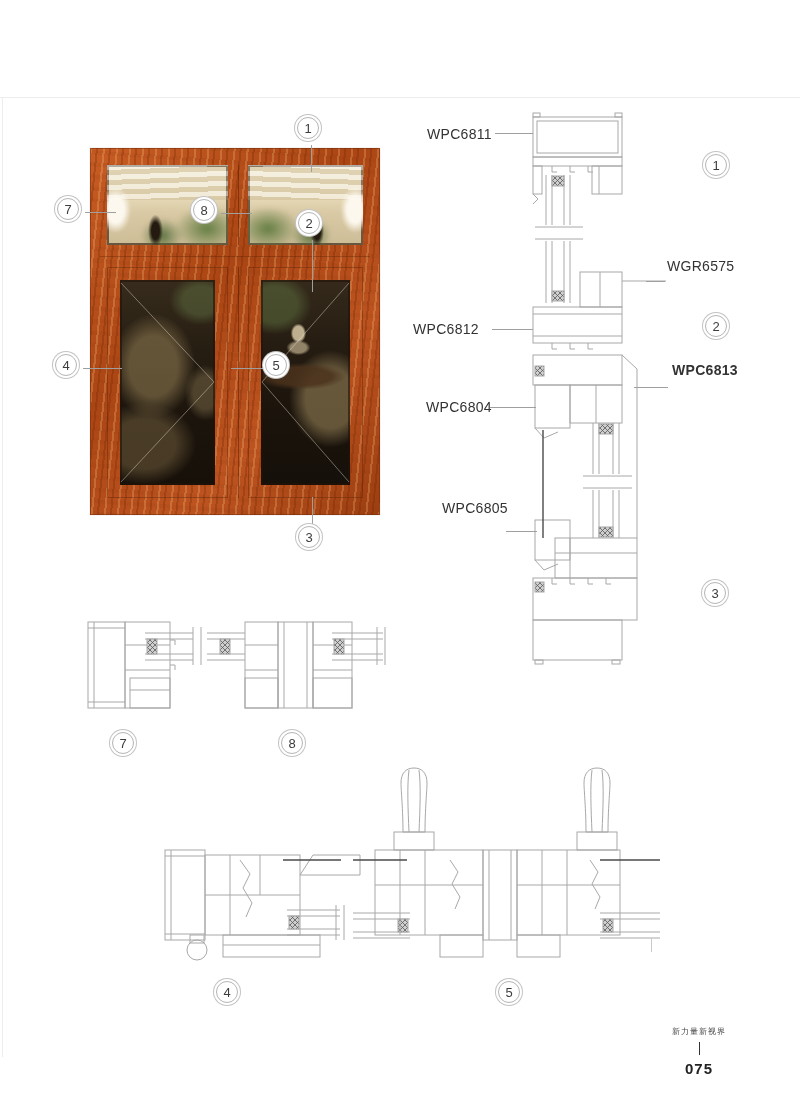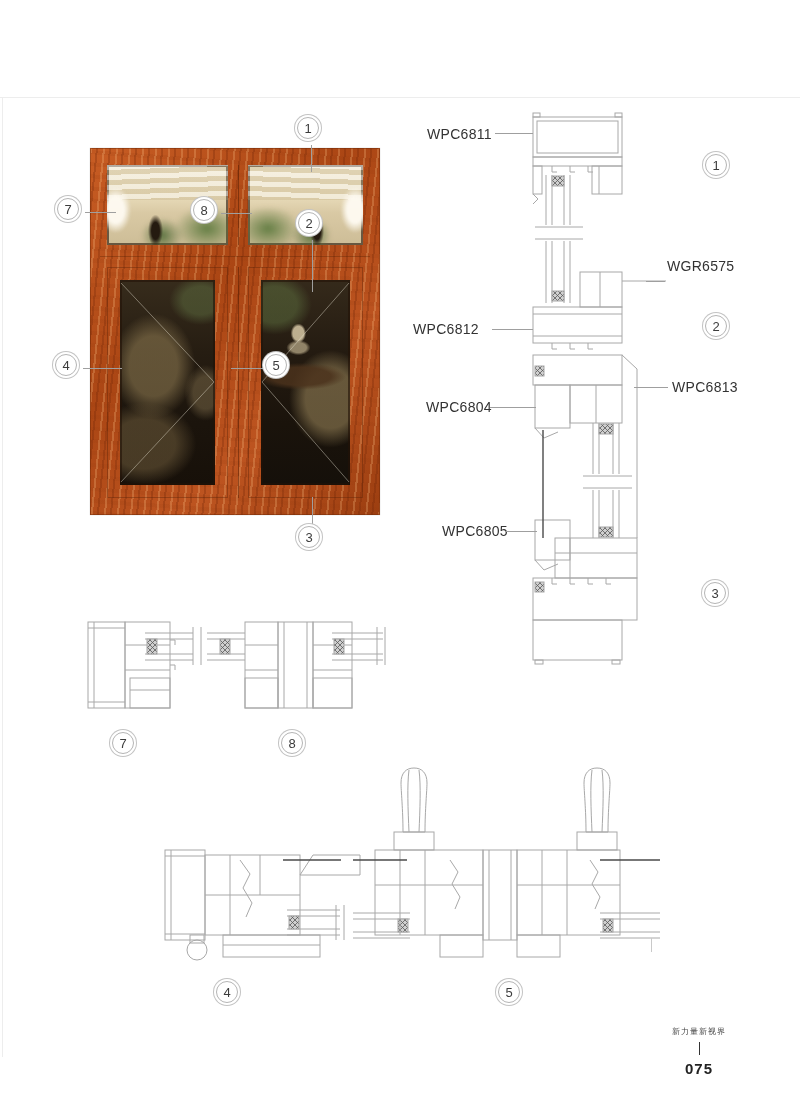--- a/index.html
+++ b/index.html
@@ -222,27 +222,27 @@
 
   <div class="lbl" style="left:427px;top:126px;">WPC6811</div>
   <div class="leader" style="left:495px;top:133px;width:38px;"></div>
 
   <div class="lbl" style="left:667px;top:258px;">WGR6575</div>
   <div class="leader" style="left:646px;top:281px;width:19px;"></div>
 
   <div class="lbl" style="left:413px;top:321px;">WPC6812</div>
   <div class="leader" style="left:492px;top:329px;width:41px;"></div>
 
-  <div class="lbl" style="left:672px;top:379px;">WPC6813</div>
+  <div class="lbl" style="left:672px;top:362px;font-weight:bold;">WPC6813</div>
   <div class="leader" style="left:634px;top:387px;width:34px;"></div>
 
   <div class="lbl" style="left:426px;top:399px;text-align:right;">WPC6804</div>
   <div class="leader" style="left:490px;top:407px;width:46px;"></div>
 
-  <div class="lbl" style="left:442px;top:523px;">WPC6805</div>
+  <div class="lbl" style="left:442px;top:500px;">WPC6805</div>
   <div class="leader" style="left:506px;top:531px;width:31px;"></div>
 
   <div class="co" style="left:705px;top:154px;">
       <span>1</span>
     </div>
   <div class="co" style="left:705px;top:315px;">
       <span>2</span>
     </div>
   <div class="co" style="left:704px;top:582px;">
       <span>3</span>

